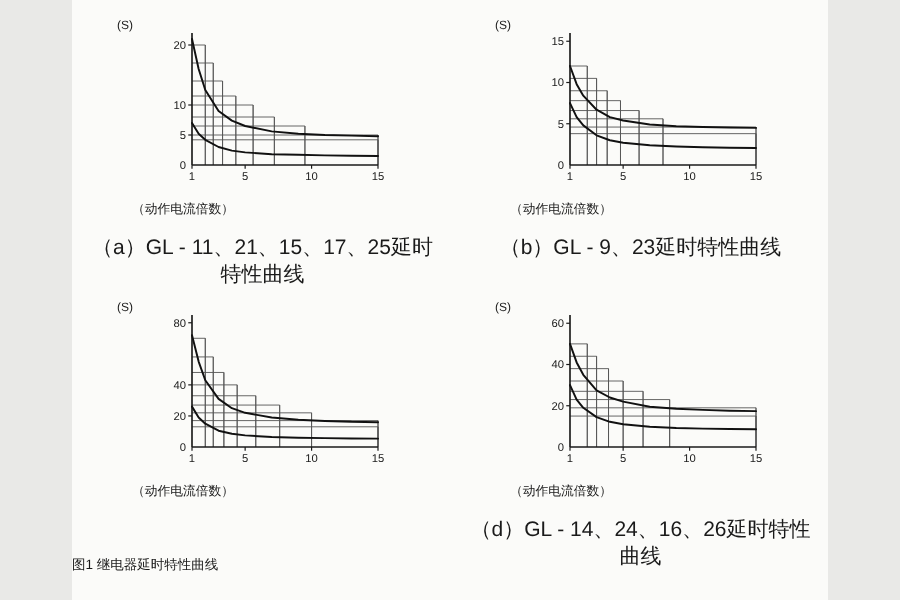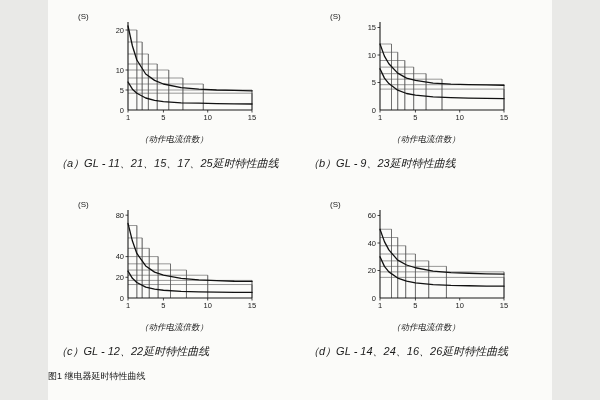--- a/index.html
+++ b/index.html
@@ -60,37 +60,35 @@
   .plot {
     position: absolute;
     left: 30px;
     top: 6px;
     width: 150px;
     height: 112px;
   }
   .plot svg { display: block; }
   .xlabel {
     position: absolute;
-    left: 28px;
+    left: 40px;
     top: 132px;
     width: 196px;
-    text-align: center;
+    text-align: left;
     font-size: 8.5px;
     color: #1a1a1a;
-    font-style: italic;
   }
   .caption {
     position: absolute;
     left: 8px;
     top: 154px;
     width: 238px;
-    text-align: left;
-    font-size: 11px;
+    text-align: center;
+    font-size: 14px;
     color: #1a1a1a;
-    font-style: italic;
   }
   .figtitle {
     position: absolute;
     left: 0px;
     top: 370px;
     width: 504px;
     text-align: left;
     font-size: 9px;
     color: #1a1a1a;
   }
@@ -268,21 +266,20 @@
                 <line x1="101.71428571428572" y1="94" x2="101.71428571428572" y2="96.5" stroke="#1a1a1a" stroke-width="0.8"></line>
                 <text x="101.71428571428572" y="104" class="tick-text" text-anchor="middle">10</text>
                 <line x1="146" y1="94" x2="146" y2="96.5" stroke="#1a1a1a" stroke-width="0.8"></line>
                 <text x="146" y="104" class="tick-text" text-anchor="middle">15</text>
                 <path d="M22.00,19.46L26.43,37.06L30.86,49.48L39.71,61.91L48.57,68.12L57.43,71.22L75.14,74.33L92.86,75.88L110.57,76.61L128.29,77.23L146.00,77.44" fill="none" stroke="#111111" stroke-width="1.3" stroke-linejoin="round" stroke-linecap="round"></path>
                 <path d="M22.00,67.08L26.43,74.33L30.86,78.47L39.71,83.13L48.57,85.20L57.43,86.24L75.14,87.37L92.86,87.79L110.57,88.10L128.29,88.31L146.00,88.41" fill="none" stroke="#111111" stroke-width="1.3" stroke-linejoin="round" stroke-linecap="round"></path>
               </svg>
             </div>
         </div>
         <div class="xlabel">（动作电流倍数）</div>
-        <div class="caption">（c）GL - 12、22延时特性曲线</div>
       </div>
 
       <div class="panel p-d">
         <div class="plotwrap">
           <span class="unit">(S)</span>
           <div class="plot">
               <svg width="150" height="112" viewBox="0 0 150 112">
                 <line x1="22" y1="25.25" x2="33.51428571428571" y2="25.25" stroke="#555555" stroke-width="0.6"></line>
                 <line x1="33.51428571428571" y1="25.25" x2="33.51428571428571" y2="94" stroke="#555555" stroke-width="0.6"></line>
                 <line x1="22" y1="33.5" x2="39.71428571428571" y2="33.5" stroke="#555555" stroke-width="0.6"></line>

